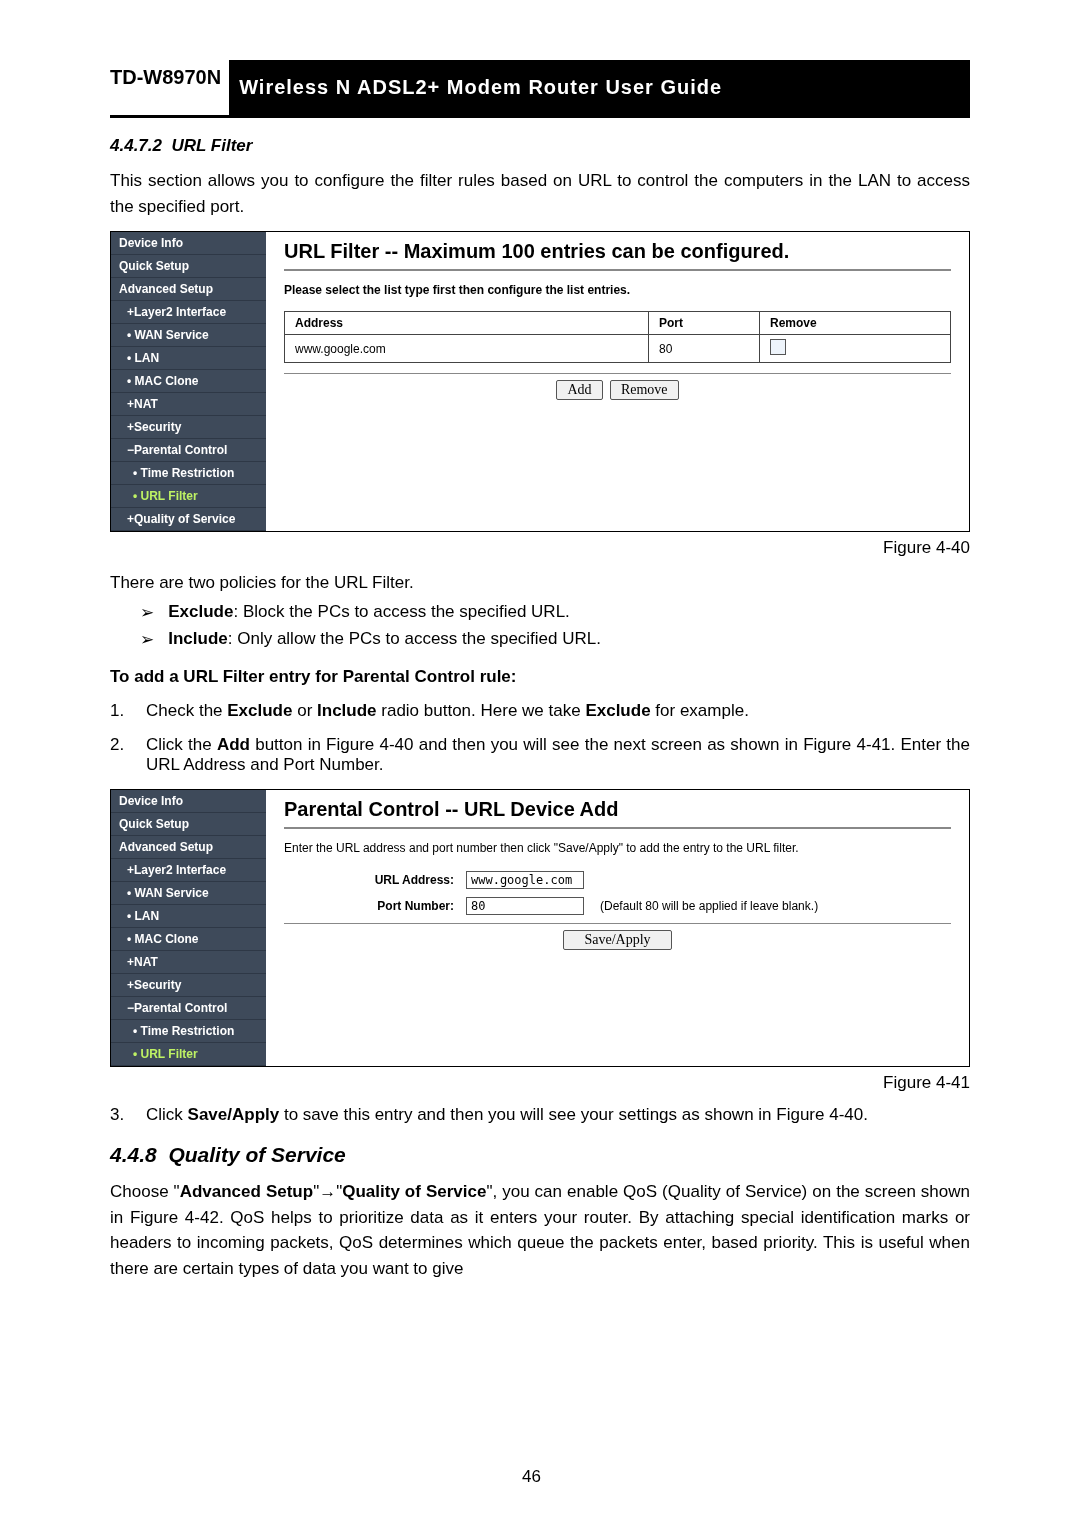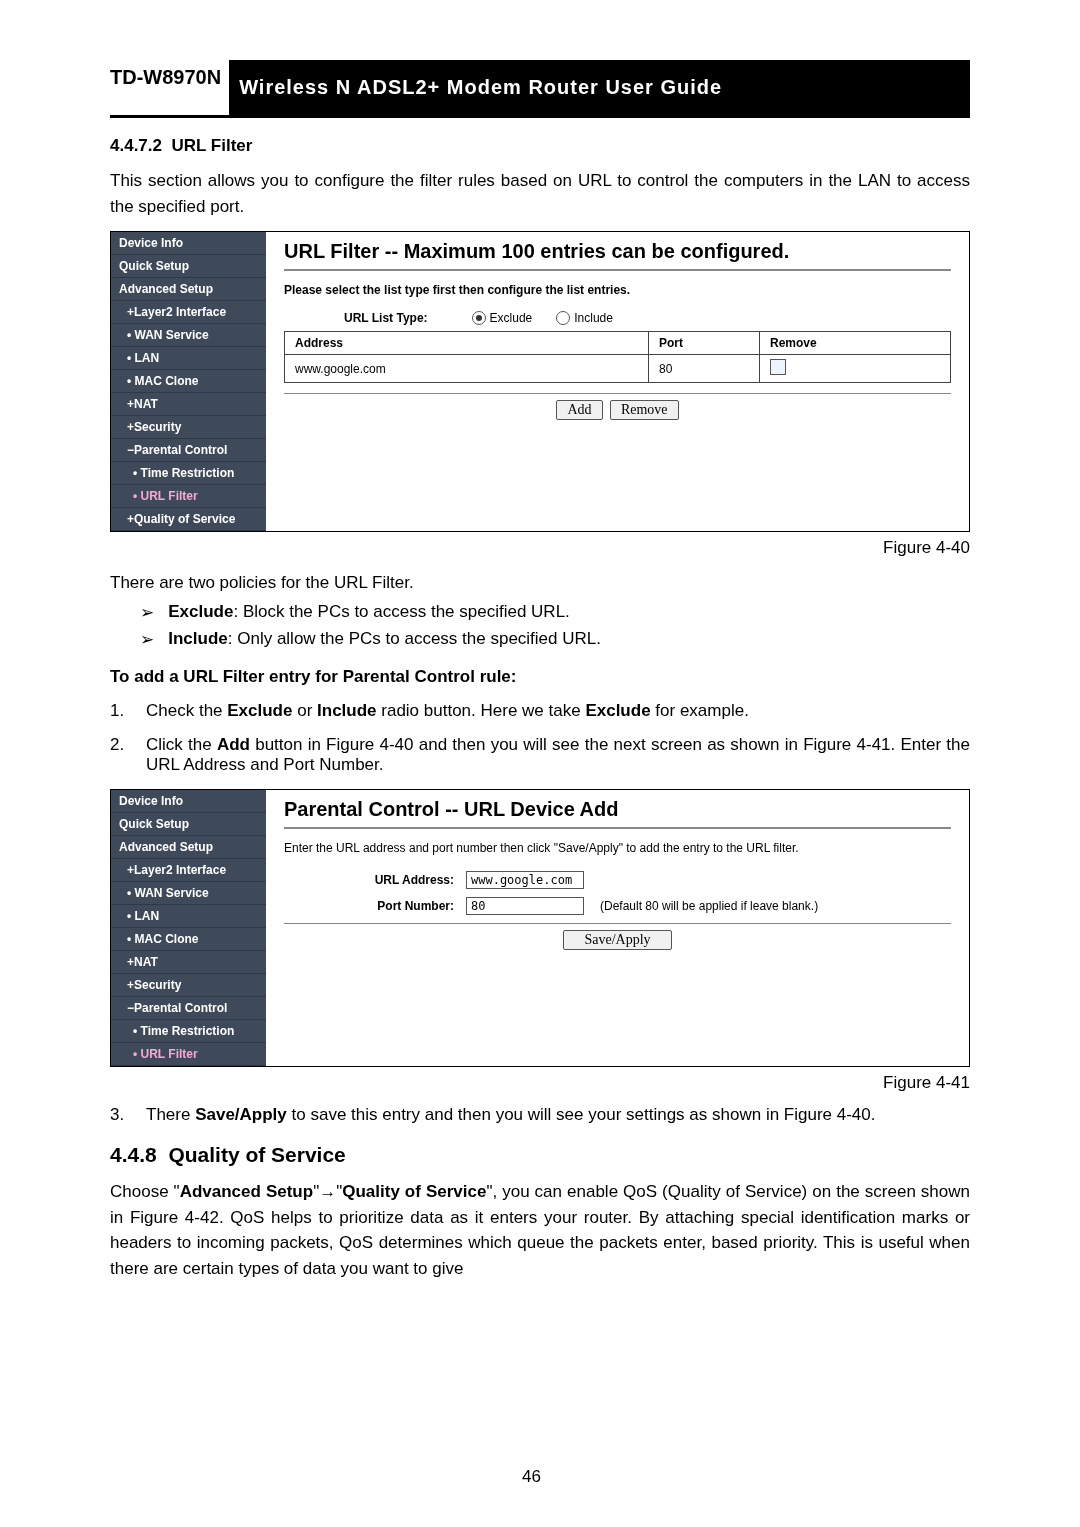--- a/index.html
+++ b/index.html
@@ -39,20 +39,21 @@
     font-weight: bold;
     font-size: 20px;
     padding: 16px 10px;
     letter-spacing: 1px;
   }
 
   .sec-num {
     font-weight: bold;
     font-size: 17px;
     margin-bottom: 12px;
+    font-style: italic;
   }
 
   .body-text {
     font-size: 17px;
     line-height: 1.5;
     text-align: justify;
     margin-bottom: 12px;
   }
 
   
@@ -69,21 +70,21 @@
     color: #fff;
     font-weight: bold;
     font-size: 12px;
   }
   .nav-item {
     padding: 4px 8px;
     border-bottom: 1px solid #2e3846;
     white-space: nowrap;
   }
   .nav-item.active {
-    color: #f9a8d4;
+    color: #bef264;
   }
   .nav-item.sub { padding-left: 16px; }
   .nav-item.sub2 { padding-left: 22px; }
 
   .panel {
     flex: 1;
     padding: 6px 18px 14px 18px;
     color: #000;
   }
   .panel-title {
@@ -246,31 +247,20 @@
         <div class="nav-item sub">−Parental Control</div>
         <div class="nav-item sub2">• Time Restriction</div>
         <div class="nav-item sub2 active">• URL Filter</div>
         <div class="nav-item sub">+Quality of Service</div>
       </div>
     <div class="panel">
       <div class="panel-title">URL Filter -- Maximum 100 entries can be configured.</div>
       <hr class="hr">
       <div class="panel-note">Please select the list type first then configure the list entries.</div>
 
-      <div class="radio-row">
-        <span class="radio-label">URL List Type:</span>
-        <span class="radio">
-          <span class="radio-dot checked"></span>
-          <span>Exclude</span>
-        </span>
-        <span class="radio">
-          <span class="radio-dot"></span>
-          <span>Include</span>
-        </span>
-      </div>
 
       <table class="url">
         <thead>
           <tr>
             <th>Address</th>
             <th style="width:90px">Port</th>
             <th style="width:170px">Remove</th>
           </tr>
         </thead>
         <tbody>
@@ -355,21 +345,21 @@
         <button class="ui-btn" style="padding:1px 20px">Save/Apply</button>
       </div>
     </div>
   </div>
   <div class="fig-cap">Figure 4-41</div>
 
   <div class="numlist">
     <div class="row">
       <span class="n">3.</span>
       <span class="t">
-        <span>There </span><b>Save/Apply</b><span> to save this entry and then you will see your settings as shown in Figure 4-40.</span>
+        <span>Click </span><b>Save/Apply</b><span> to save this entry and then you will see your settings as shown in Figure 4-40.</span>
       </span>
     </div>
   </div>
 
   <div class="sec-num" style="font-size:21px; margin-top:18px">
     <span>4.4.8</span>&nbsp;&nbsp;<span>Quality of Service</span>
   </div>
   <div class="body-text">
     <span>Choose "</span><b>Advanced Setup</b><span>"→"</span><b>Quality of Service</b><span>", you can enable QoS (Quality of Service) on the screen shown in Figure 4-42. QoS helps to prioritize data as it enters your router. By attaching special identification marks or headers to incoming packets, QoS determines which queue the packets enter, based priority. This is useful when there are certain types of data you want to give</span>
   </div>

